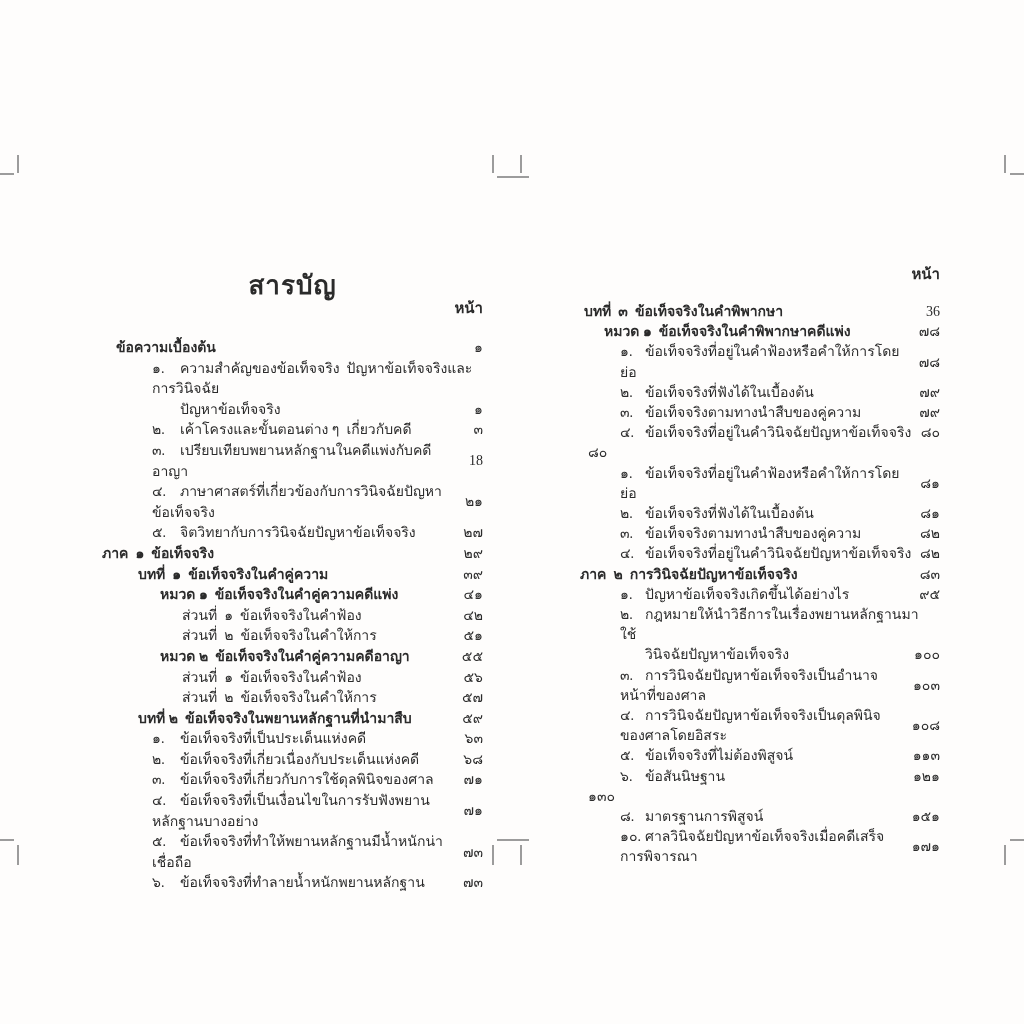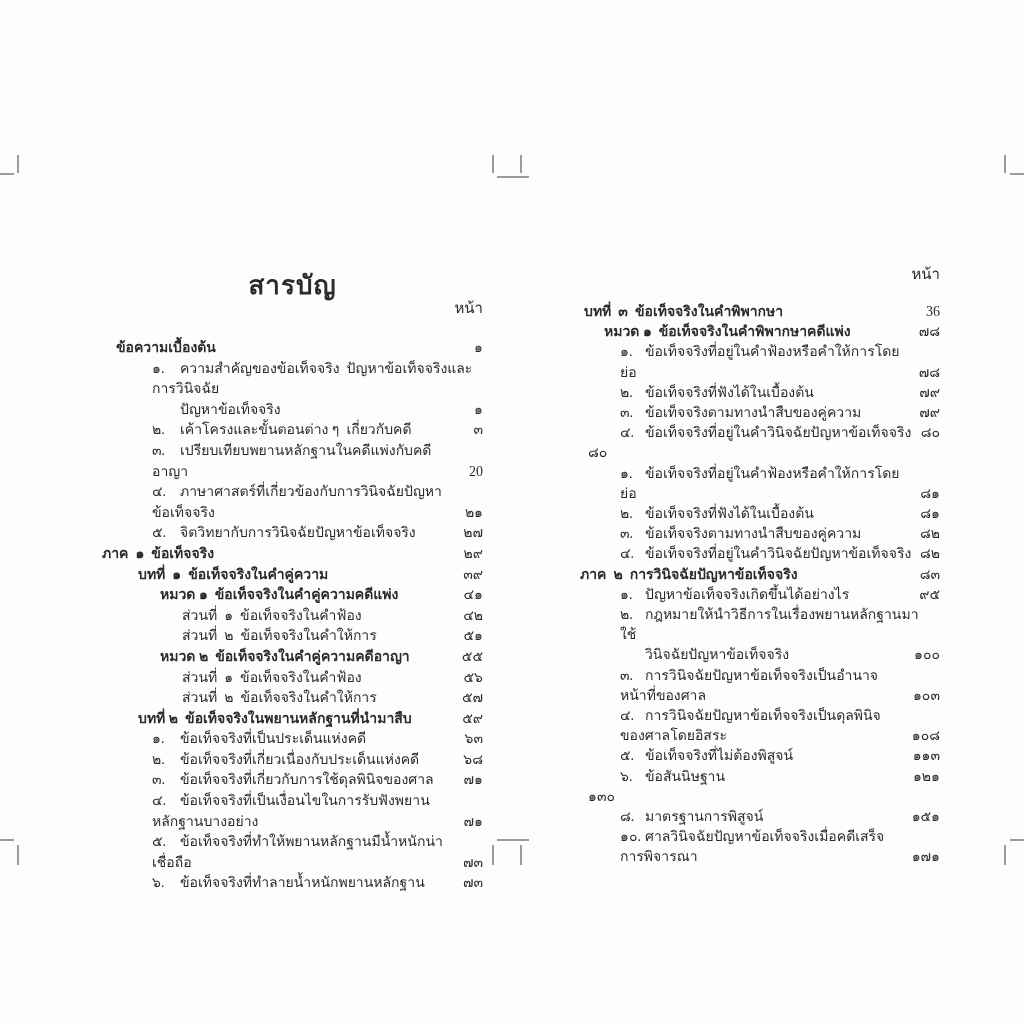--- a/index.html
+++ b/index.html
@@ -15,30 +15,30 @@
 
   .page{position:absolute;}
   #left-page{left:62px;top:264px;width:381px;margin-left:40px;}
   #right-page{left:580px;top:252px;width:360px;}
 
   .page-title{
     font-size:26px;font-weight:bold;text-align:center;
     width:100%;height:36px;letter-spacing:1px;
   }
   .col-header{
-    text-align:right;font-weight:normal;font-size:15px;height:20px;
+    text-align:right;font-weight:bold;font-size:15px;height:20px;
   }
   #left-page .col-header{margin-top:-4px;}
   #right-page .col-header{margin-top:10px;}
 
   .toc-list{margin-top:22px;}
   #right-page .toc-list{margin-top:20px;}
 
   .toc-row{
-    display:flex;justify-content:space-between;align-items:flex-end;
+    display:flex;justify-content:space-between;align-items:center;
     font-size:14px;line-height:20.6px;
   }
   #right-page .toc-row{line-height:20.2px;}
   .lbl{white-space:pre-wrap;}
   .pg{white-space:nowrap;padding-left:8px;}
   .num{display:inline-block;min-width:28px;}
   #right-page .num{min-width:25px;}
 
   .lv-intro .lbl{padding-left:14px;font-weight:bold;}
   .lv-part .lbl{padding-left:0;font-weight:bold;}
@@ -90,21 +90,21 @@
       <div class="toc-row lv-cont">
         <span class="lbl">ปัญหาข้อเท็จจริง</span>
         <span class="pg">๑</span>
       </div>
       <div class="toc-row lv-item">
         <span class="lbl"><span class="num">๒.</span>เค้าโครงและขั้นตอนต่าง ๆ  เกี่ยวกับคดี</span>
         <span class="pg">๓</span>
       </div>
       <div class="toc-row lv-item">
         <span class="lbl"><span class="num">๓.</span>เปรียบเทียบพยานหลักฐานในคดีแพ่งกับคดีอาญา</span>
-        <span class="pg">20</span>
+        <span class="pg">18</span>
       </div>
       <div class="toc-row lv-item">
         <span class="lbl"><span class="num">๔.</span>ภาษาศาสตร์ที่เกี่ยวข้องกับการวินิจฉัยปัญหาข้อเท็จจริง</span>
         <span class="pg">๒๑</span>
       </div>
       <div class="toc-row lv-item">
         <span class="lbl"><span class="num">๕.</span>จิตวิทยากับการวินิจฉัยปัญหาข้อเท็จจริง</span>
         <span class="pg">๒๗</span>
       </div>
       <div class="toc-row lv-part">

